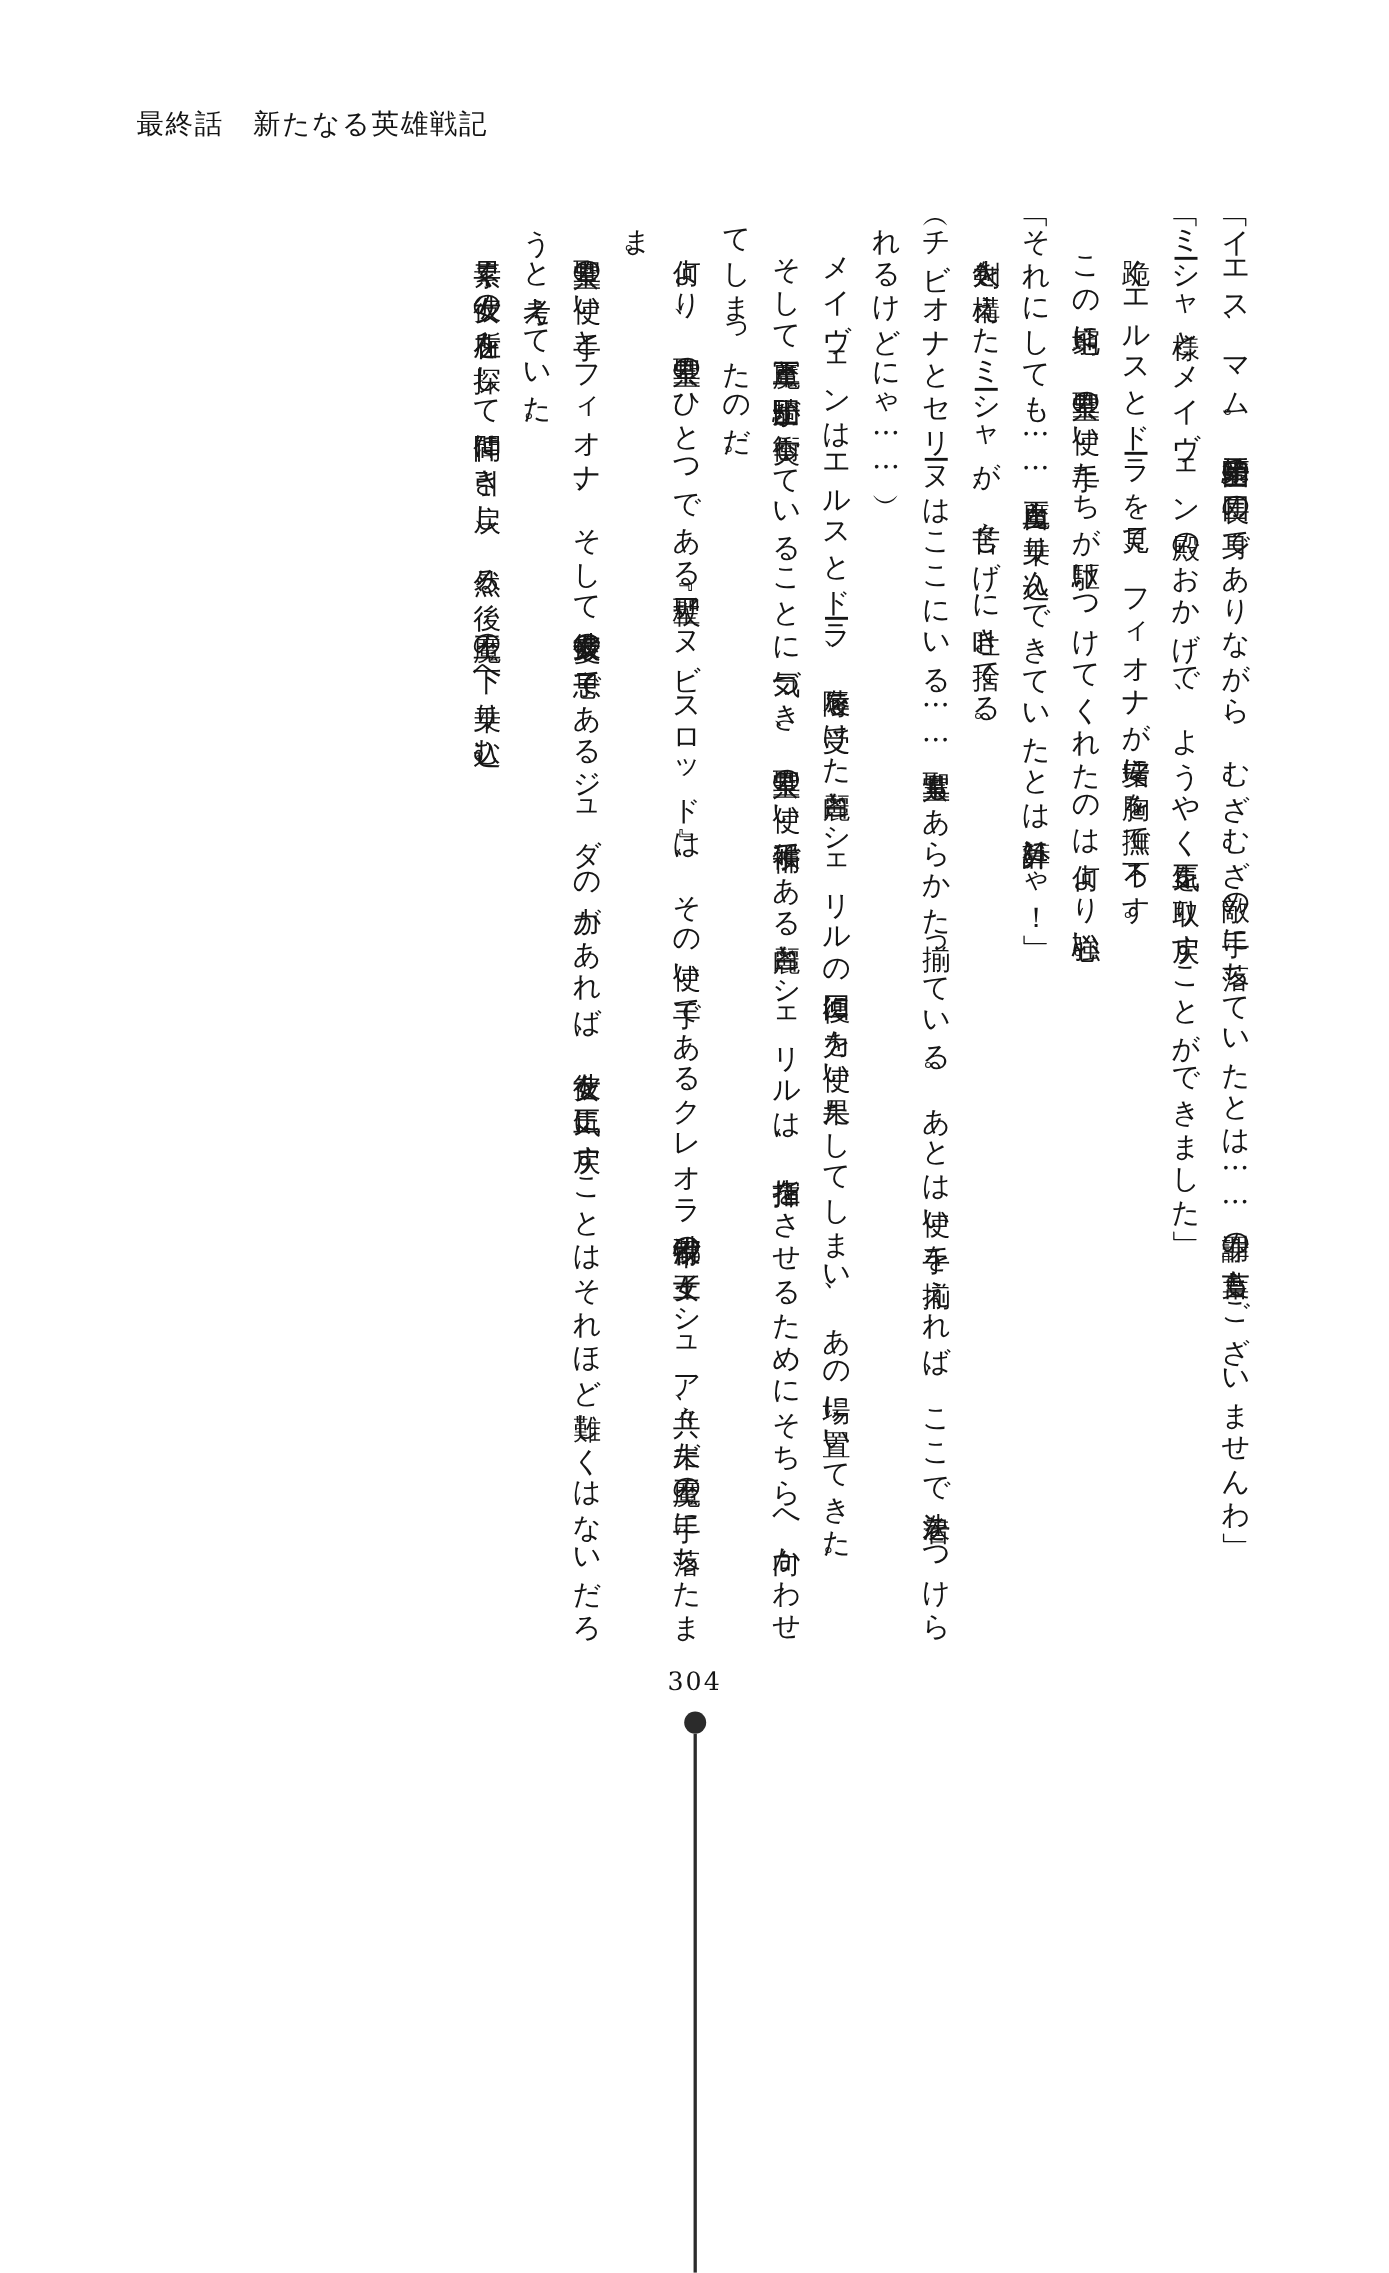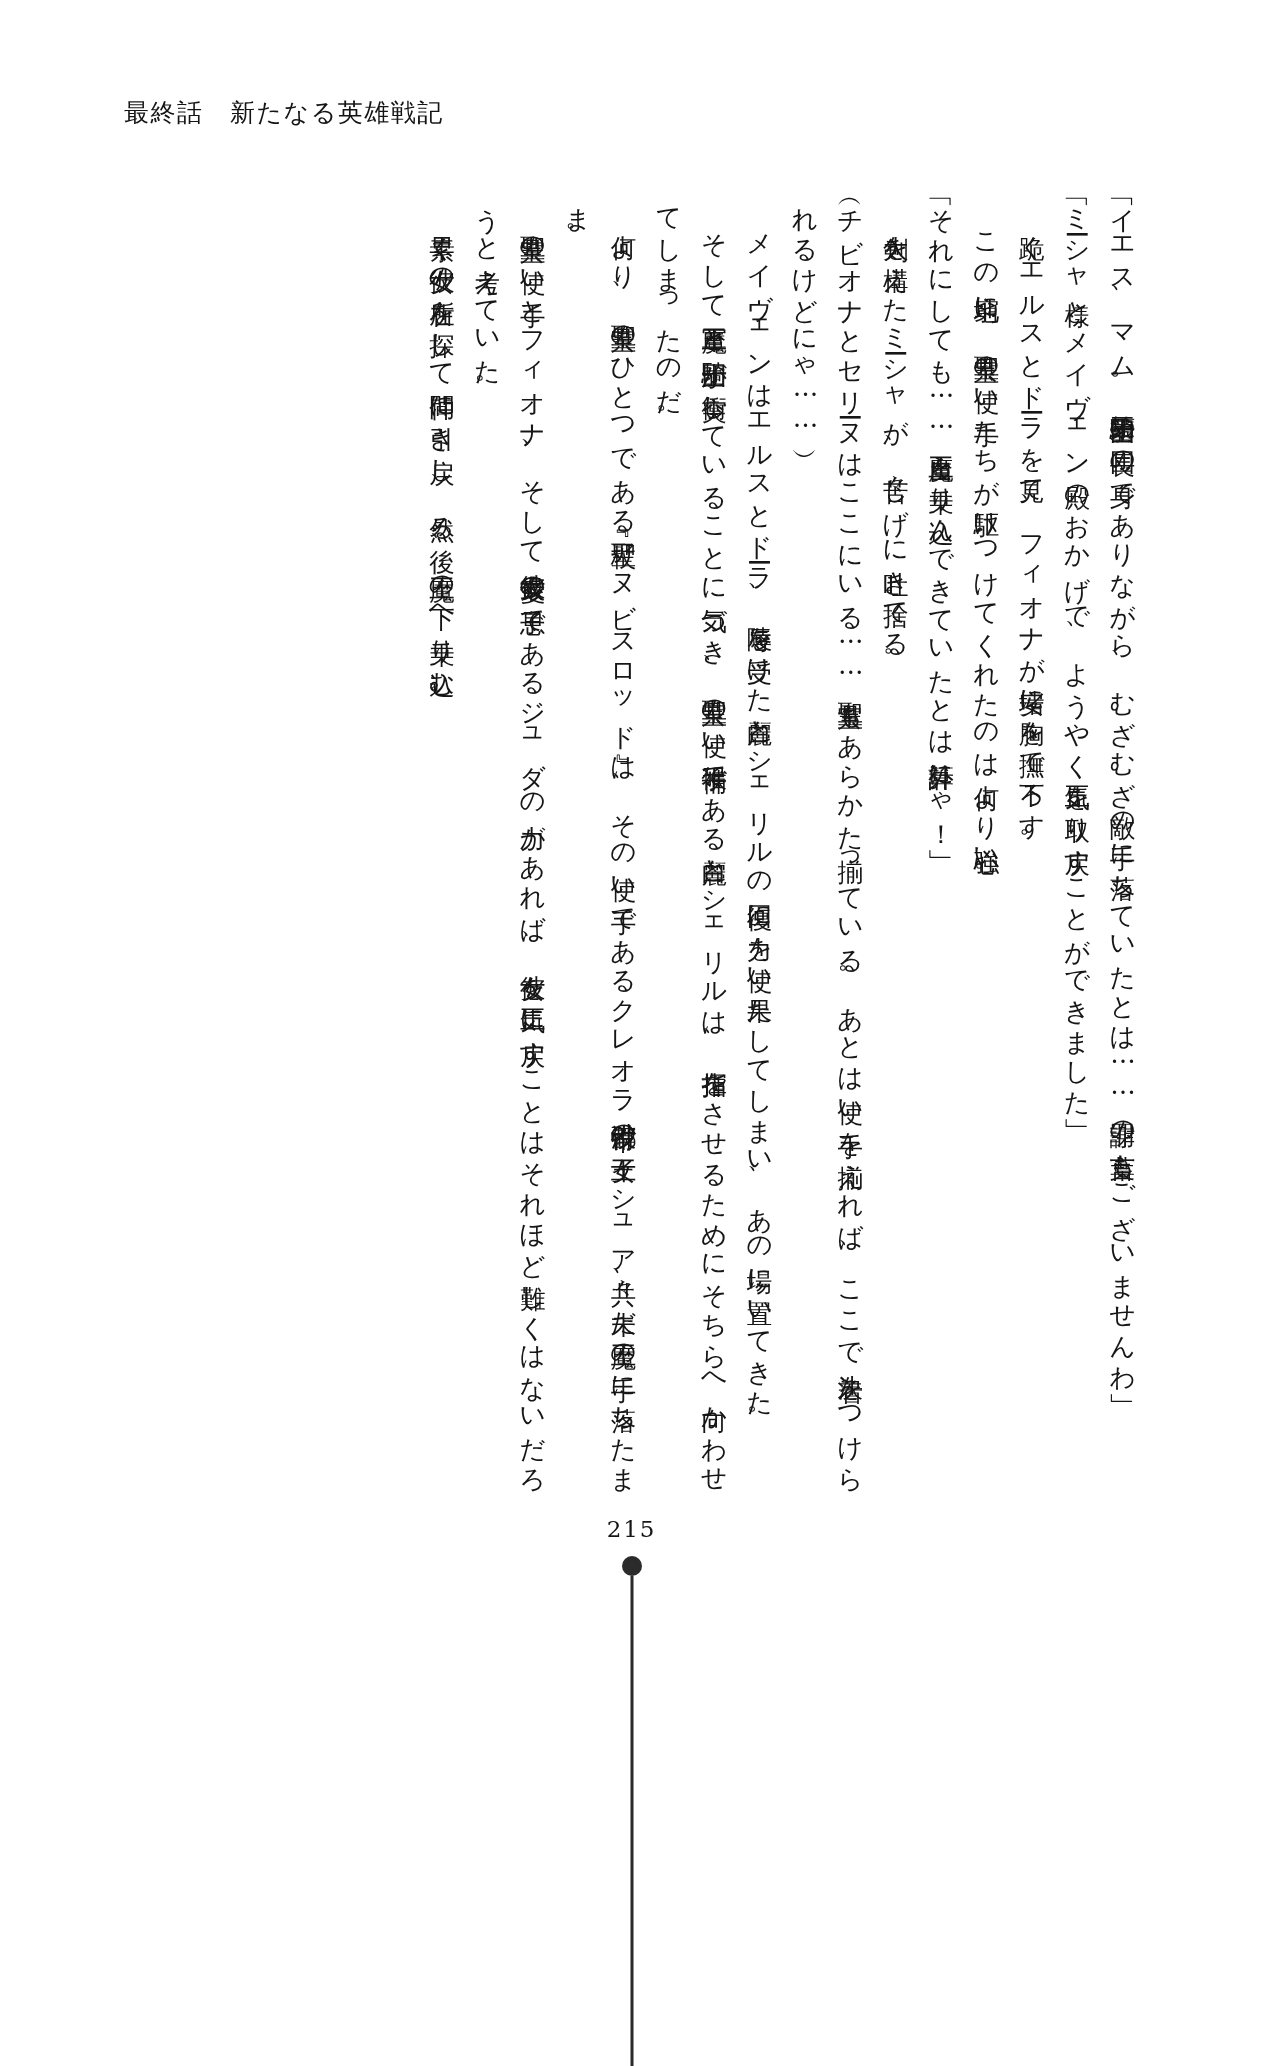--- a/index.html
+++ b/index.html
@@ -108,18 +108,18 @@
     <p>「それにしても……魔王自ら乗り込んできていたとは計算外にゃ！」</p>
     <p class="indent">大剣を構えたミーシャが、苦々しげに吐き捨てる。</p>
     <p>（チビオナとセリーヌはここにいる……聖宝具もあらかた揃っている。あとは使い手を揃えれば、ここで決着をつけられるけどにゃ……）</p>
     <p class="indent">メイヴェンはエルスとドーラ、陵辱を受けた白麗とシェリルの回復に力を使い果たしてしまい、あの場に置いてきた。</p>
     <p class="indent">そして魔王軍と騎士団が衝突していることに気づき、聖宝具の使い手候補である白麗とシェリルは、指揮をさせるためにそちらへ向かわせてしまったのだ。</p>
     <p class="indent">何より、聖宝具のひとつである『聖杖アヌビスロッド』は、その使い手であるクレオラ砂漠都市の女王イシュア共々、未だ魔王の手に落ちたまま。</p>
     <p class="indent">聖宝具の使い手とフィオナ、そして彼女最愛の息子であるジュダの力があれば、彼女を正気に戻すことはそれほど難しくはないだろうと考えていた。</p>
     <p class="indent">素早く彼女の所在を探して仲間に引き戻し、然る後、魔王の下へ乗り込む。</p>
   </div>
 
-  <div class="folio">215</div>
+  <div class="folio">304</div>
 
   <div class="binding-mark"></div>
   <div class="binding-line"></div>
 
 </div>
 
 </body></html>

